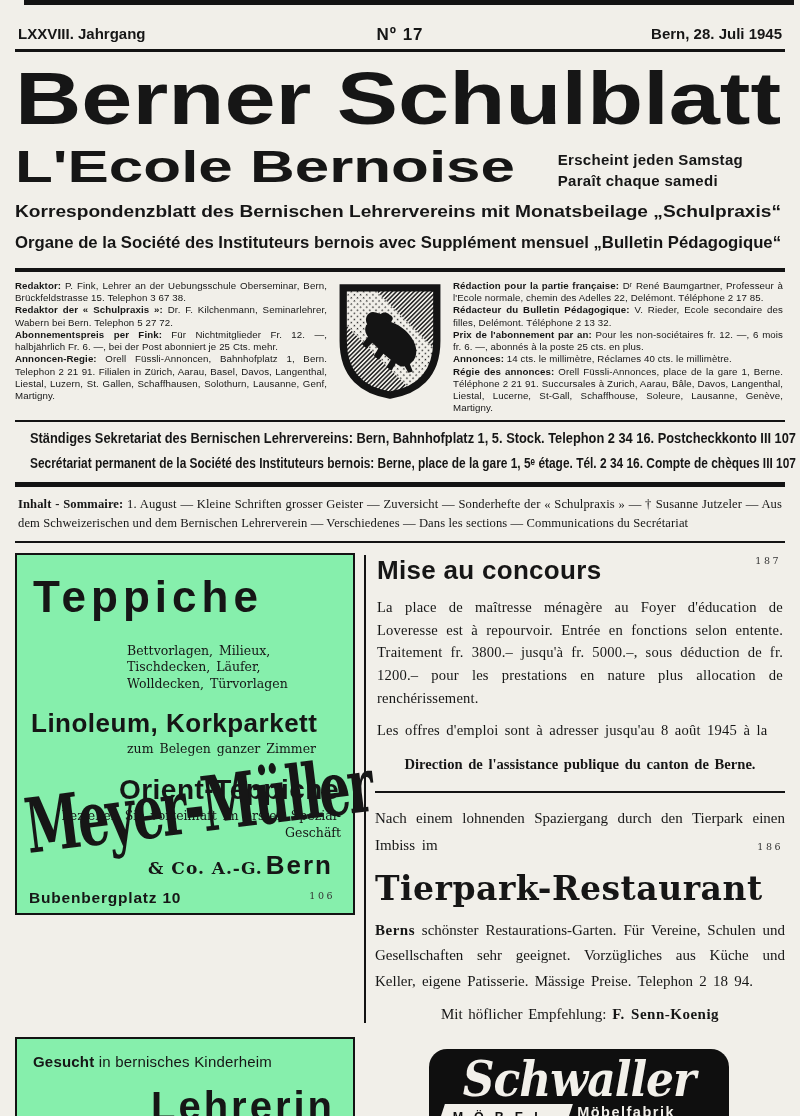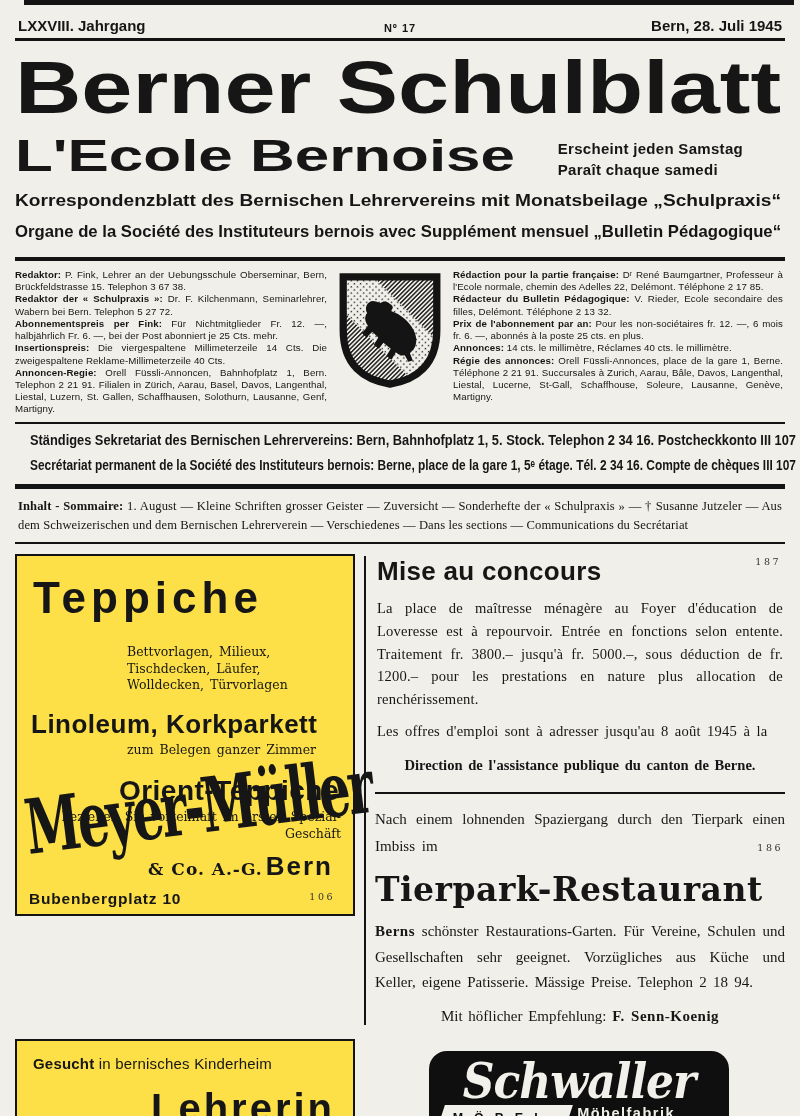--- a/index.html
+++ b/index.html
@@ -6,23 +6,23 @@
   html,body { background:#d8d5cf; }
   .page {
     position:relative; width:800px; min-height:1116px; margin:0 auto;
     background:#f1efe9; color:#161616;
     font-family:"Liberation Sans", sans-serif;
     overflow:hidden;
   }
   .topbar { height:5px; background:#131313; margin:0 6px 0 24px; }
 
   
-  .header-row { display:flex; align-items:flex-end; padding:12px 18px 4px 18px; }
+  .header-row { display:flex; align-items:flex-start; padding:20px 18px 4px 18px; }
   .header-row .hl { flex:1; font-weight:bold; font-size:15px; }
-  .header-row .hc { flex:1; text-align:center; font-weight:bold; font-size:11px; letter-spacing:1px; }
+  .header-row .hc { flex:1; text-align:center; font-weight:bold; font-size:17px; letter-spacing:1px; }
   .header-row .hr { flex:1; text-align:right; font-weight:bold; font-size:15px; }
   .rule { background:#131313; margin:0 15px; }
   .rule.r3 { height:3px; }
   .rule.r4 { height:4px; margin-top:6px; }
   .rule.r2 { height:2px; }
   .rule.r5 { height:5px; }
   .rule.r1 { height:2px; }
 
   svg text { font-family:"Liberation Sans", sans-serif; }
 
@@ -43,21 +43,21 @@
   .sekretariat { padding:6px 15px 4px 30px; }
 
   .contents { padding:8px 18px 8px 18px; font-family:"Liberation Serif", serif; font-size:12.6px; line-height:1.5; text-align:justify; letter-spacing:0.1px; }
   .contents .lbl { font-weight:bold; }
 
   
   .body-top { display:flex; padding:10px 15px 0 15px; }
   .vrule { width:2px; background:#131313; margin:2px 9px 0 9px; }
   .right-col { flex:1; min-width:0; }
 
-  .ad-box { border:2px solid #131313; background:#fde047; }
+  .ad-box { border:2px solid #131313; background:#86efac; }
   .teppiche { width:340px; height:362px; position:relative; padding:20px 12px 8px 12px; }
   .tp-h1 { font-size:44px; font-weight:bold; letter-spacing:5px; line-height:1; margin-left:4px; }
   .tp-sub { font-family:"DejaVu Serif", serif; font-size:12.5px; line-height:1.3; word-spacing:2px; padding-left:98px; margin-top:24px; }
   .tp-h2 { font-size:26px; font-weight:bold; letter-spacing:0.5px; margin-top:16px; margin-left:2px; }
   .tp-sub2 { font-family:"DejaVu Serif", serif; font-size:12.5px; word-spacing:2px; padding-left:98px; margin-top:2px; }
   .tp-h3 { font-size:28px; font-weight:bold; letter-spacing:0.5px; margin-top:18px; text-align:right; padding-right:2px; }
   .tp-sub3 { font-family:"DejaVu Serif", serif; font-size:12.5px; word-spacing:2px; text-align:right; line-height:1.35; margin-top:2px; }
   .logo-zone { position:absolute; left:10px; right:10px; bottom:6px; height:130px; }
   .logo-main {
     display:inline-block; font-family:"DejaVu Serif", serif; font-weight:bold;
@@ -140,21 +140,20 @@
       <text x="0" y="19" font-size="17" font-weight="bold" textLength="766" lengthAdjust="spacingAndGlyphs" fill="#161616">Organe de la Société des Instituteurs bernois avec Supplément mensuel „Bulletin Pédagogique“</text>
     </svg>
   </div>
   <div class="rule r4"></div>
 
   <div class="imprint">
     <div class="imp-col imp-de">
       <p><span class="lbl">Redaktor:</span> <span>P. Fink, Lehrer an der Uebungsschule Oberseminar, Bern, Brückfeldstrasse 15. Telephon 3 67 38.</span></p>
       <p><span class="lbl">Redaktor der « Schulpraxis »:</span> <span>Dr. F. Kilchenmann, Seminarlehrer, Wabern bei Bern. Telephon 5 27 72.</span></p>
       <p><span class="lbl">Abonnementspreis per Fink:</span> <span>Für Nichtmitglieder Fr. 12. —, halbjährlich Fr. 6. —, bei der Post abonniert je 25 Cts. mehr.</span></p>
-      <p><span class="lbl">Insertionspreis:</span> <span>Die viergespaltene Millimeterzeile 14 Cts. Die zweigespaltene Reklame-Millimeterzeile 40 Cts.</span></p>
       <p><span class="lbl">Annoncen-Regie:</span> <span>Orell Füssli-Annoncen, Bahnhofplatz 1, Bern. Telephon 2 21 91. Filialen in Zürich, Aarau, Basel, Davos, Langenthal, Liestal, Luzern, St. Gallen, Schaffhausen, Solothurn, Lausanne, Genf, Martigny.</span></p>
     </div>
 
     <div class="crest-box">
       <svg width="104" height="118" viewBox="0 0 100 112">
         <defs>
           <pattern id="hx" width="3" height="3" patternUnits="userSpaceOnUse" patternTransform="rotate(45)">
             <rect width="3" height="3" fill="#f1efe9"></rect>
             <rect width="1.5" height="3" fill="#2a2a2a"></rect>
           </pattern>

